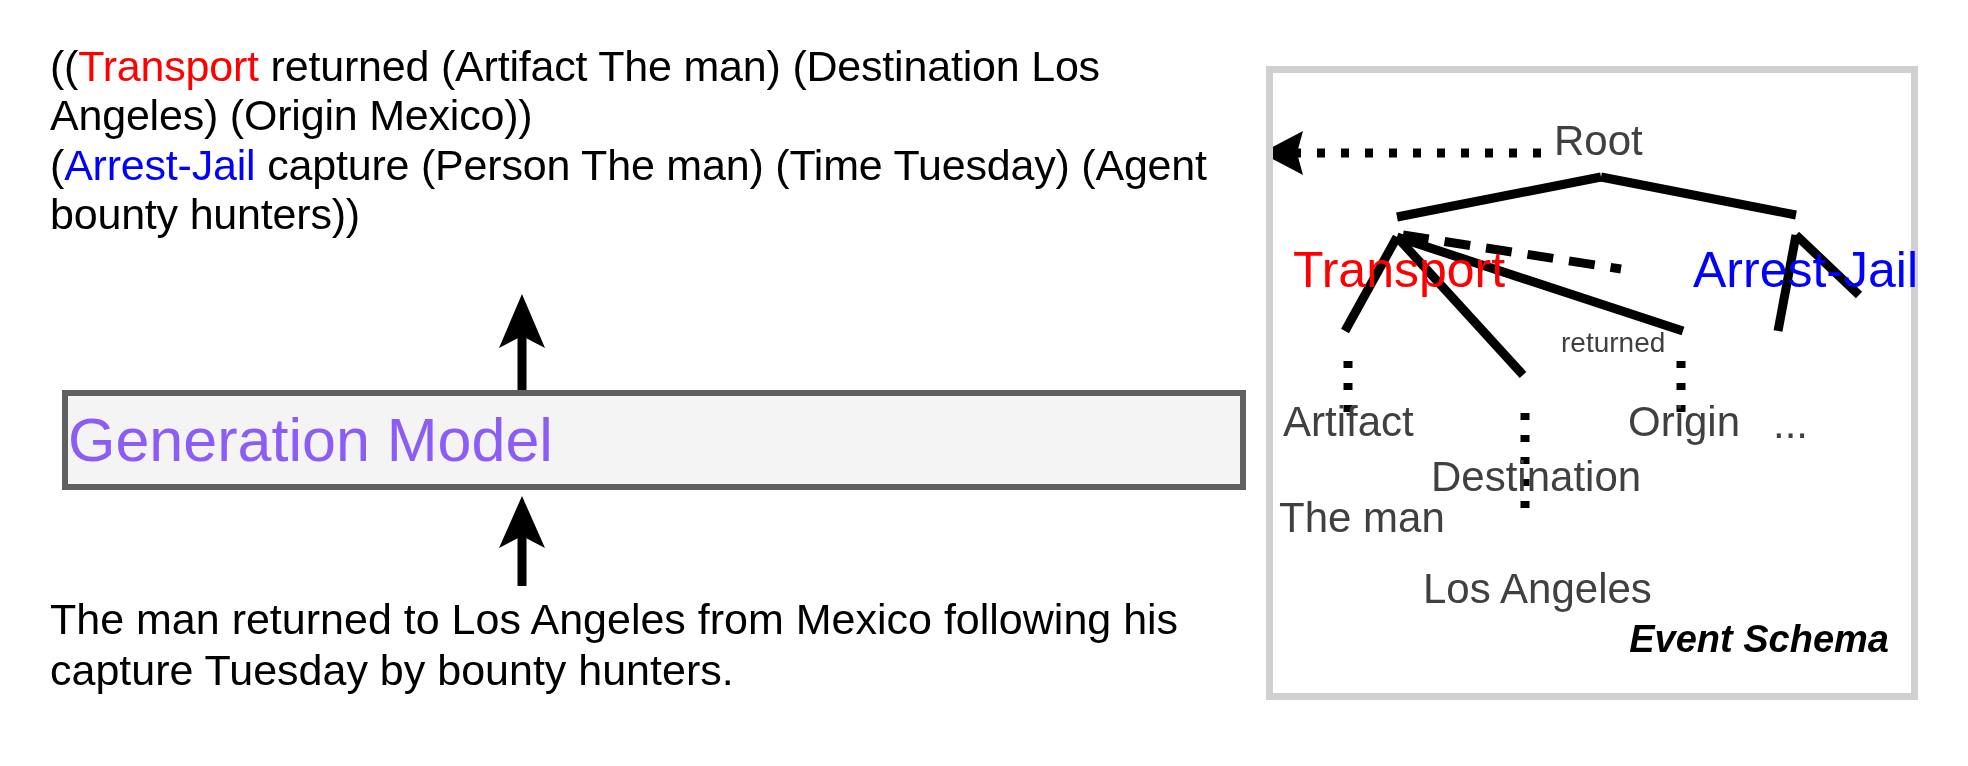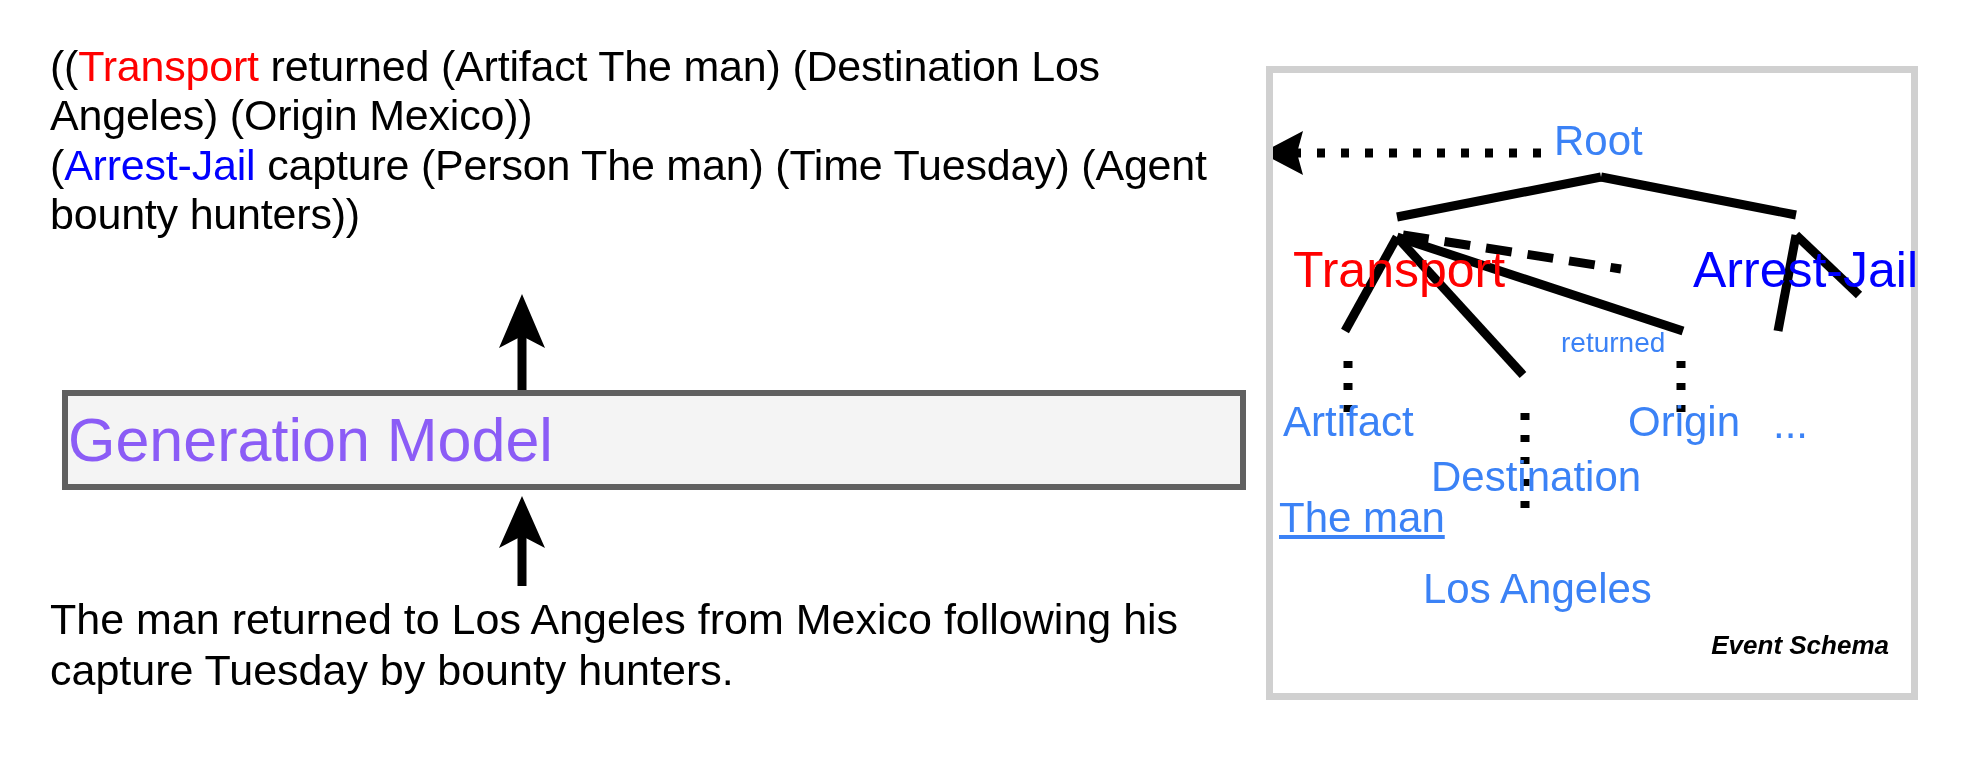--- a/index.html
+++ b/index.html
@@ -76,31 +76,31 @@
     border: 7px solid #d0d0d0;
     background: #ffffff;
   }
   #schema-svg {
     position: absolute;
     left: 0; top: 0;
   }
   .node-label {
     position: absolute;
     font-size: 42px;
-    color: #3b82f6;
+    color: #404040;
     white-space: nowrap;
   }
   .node-label.small { font-size: 28px; }
   .node-red  { color: #ff0000; font-size: 50px; }
   .node-blue { color: #0000ff; font-size: 50px; }
   #schema-caption {
     position: absolute;
     right: 22px;
     bottom: 32px;
-    font-size: 26px;
+    font-size: 38px;
     font-weight: bold;
     font-style: italic;
     color: #000000;
     white-space: nowrap;
   }
 </style>
 </head>
 <body>
 
 <div id="page">
@@ -160,21 +160,21 @@
     <div class="node-label small" style="left:288px; top:254px;">returned</div>
 
     <div class="node-label" style="left:10px; top:325px;">Artifact</div>
 
     <div class="node-label" style="left:158px; top:372px;margin-top:8px;">Destination</div>
 
     <div class="node-label" style="left:355px; top:325px;">Origin</div>
 
     <div class="node-label" style="left:500px; top:327px;">...</div>
 
-    <div class="node-label" style="left:6px; top:421px;text-decoration:underline;">The man</div>
+    <div class="node-label" style="left:6px; top:421px;">The man</div>
 
 
     <div class="node-label" style="left:150px; top:492px;">Los Angeles</div>
 
     <div id="schema-caption">Event Schema</div>
   </div>
 
 </div>
 
 </body></html>

